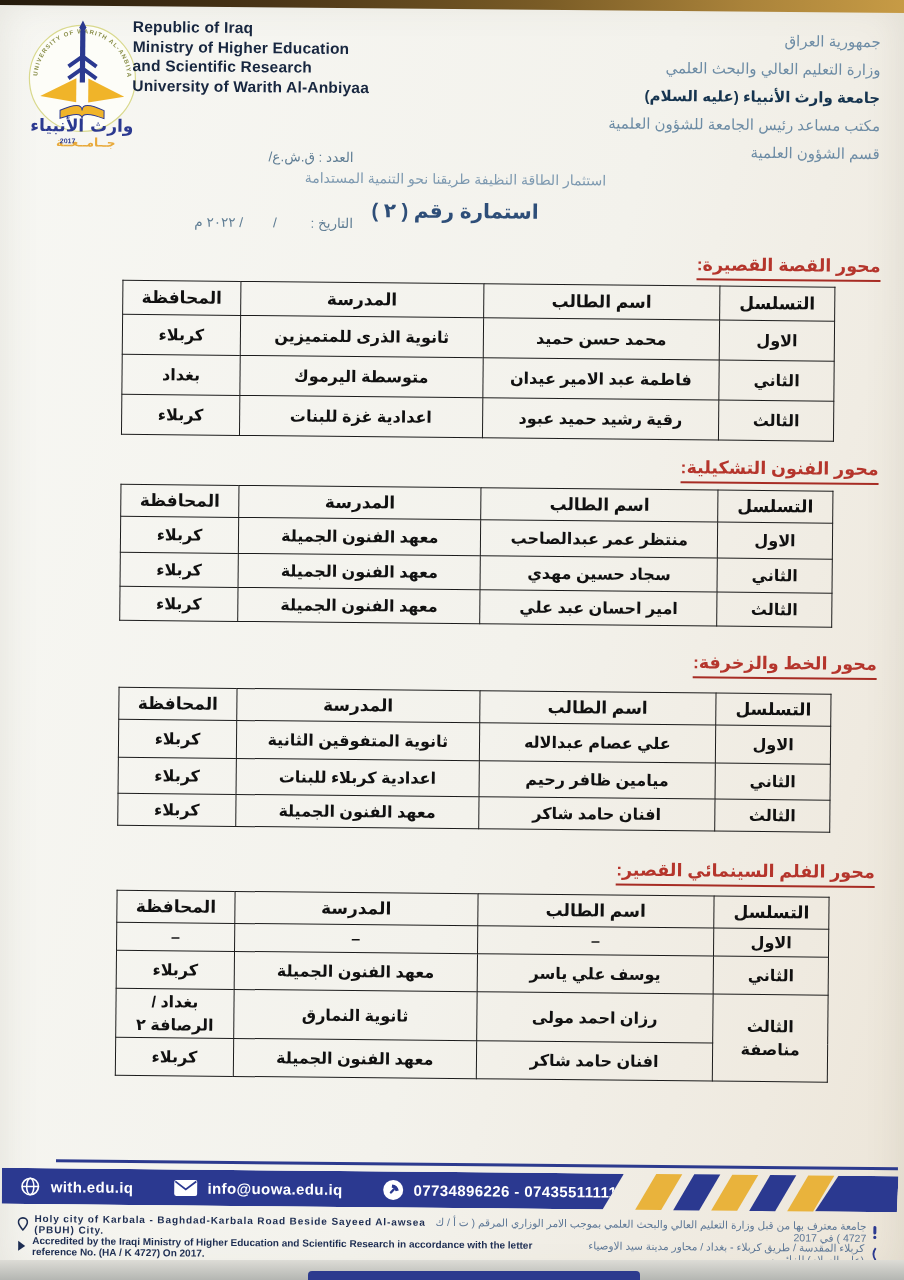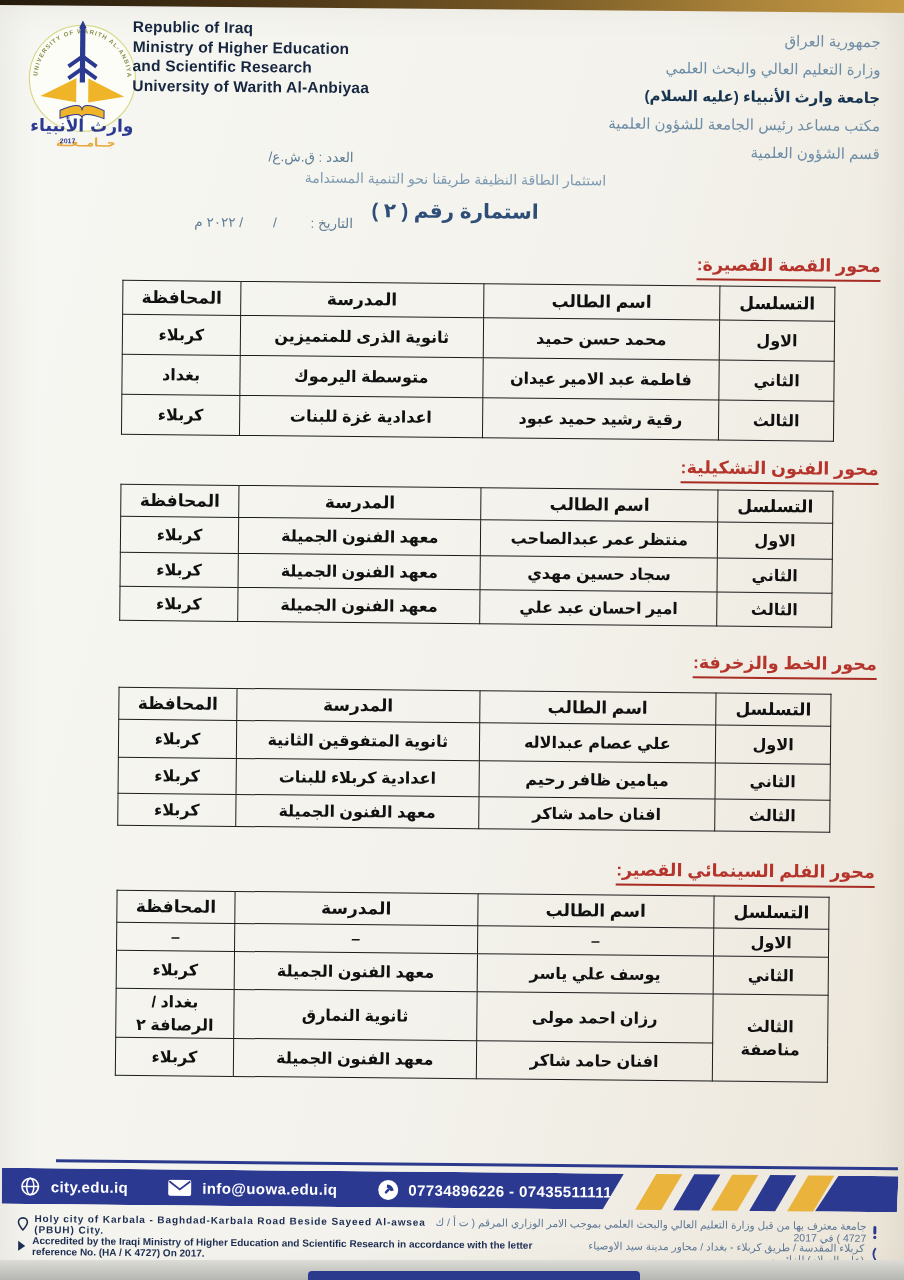--- a/index.html
+++ b/index.html
@@ -283,21 +283,21 @@
 
     <div class="contact-bar">
       <span class="item">
         <span class="icon">
           <svg width="21" height="21" viewBox="0 0 21 21">
             <circle cx="10.5" cy="10.5" r="8.2" fill="none" stroke="#fff" stroke-width="1.7"></circle>
             <ellipse cx="10.5" cy="10.5" rx="3.6" ry="8.2" fill="none" stroke="#fff" stroke-width="1.5"></ellipse>
             <line x1="2.3" y1="10.5" x2="18.7" y2="10.5" stroke="#fff" stroke-width="1.5"></line>
           </svg>
         </span>
-        <span>city.edu.iq</span>
+        <span>with.edu.iq</span>
       </span>
       <span class="sp"></span>
       <span class="item">
         <span class="icon">
           <svg width="24" height="17" viewBox="0 0 24 17">
             <rect x="0.5" y="0.5" width="23" height="16" rx="2" fill="#fff"></rect>
             <path d="M1.5 2 L12 10 L22.5 2" fill="none" stroke="#2b3990" stroke-width="1.8"></path>
           </svg>
         </span>
         <span>info@uowa.edu.iq</span>

